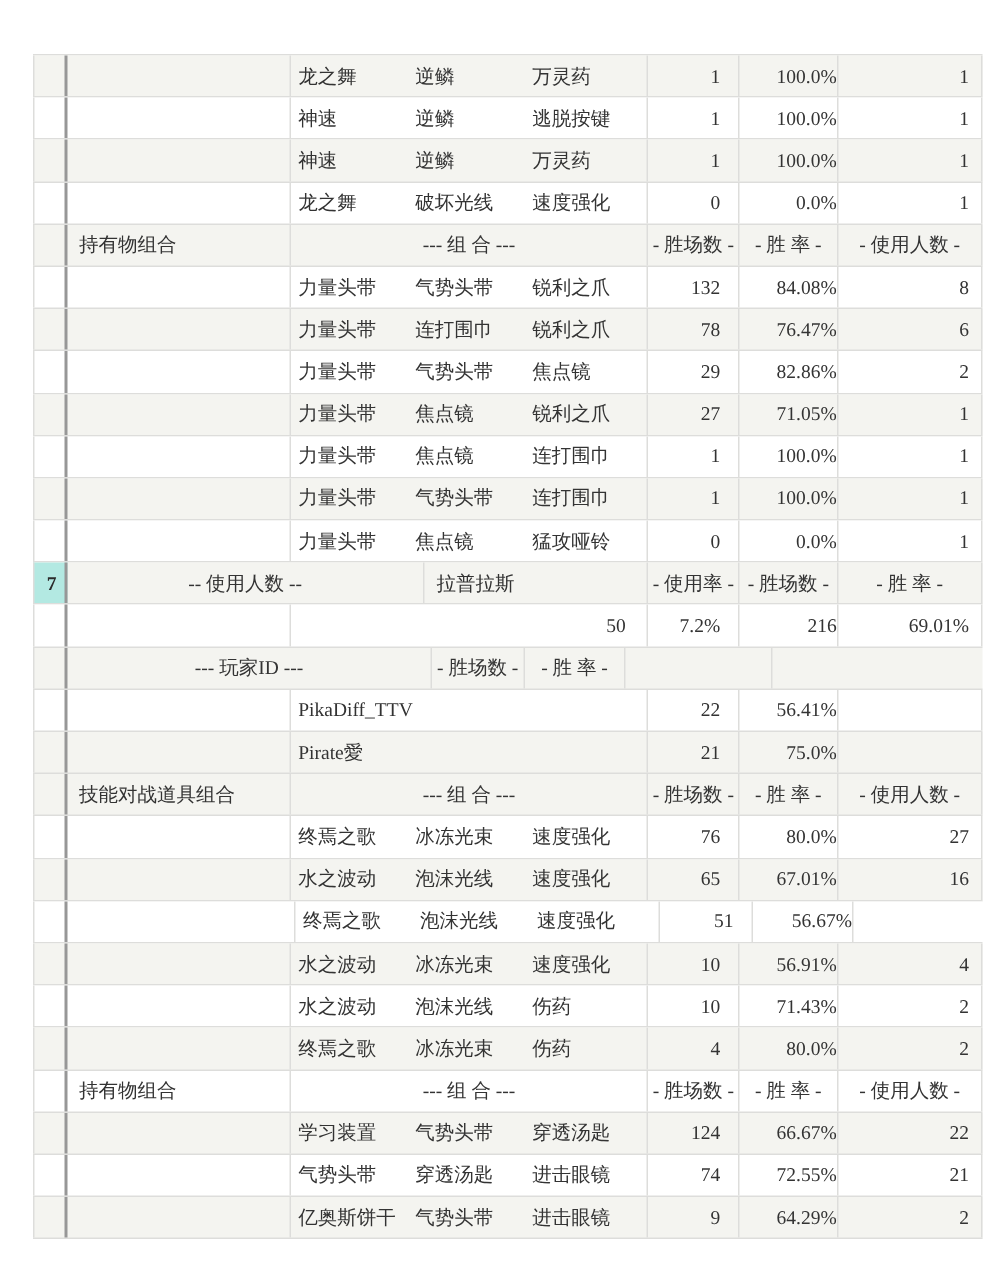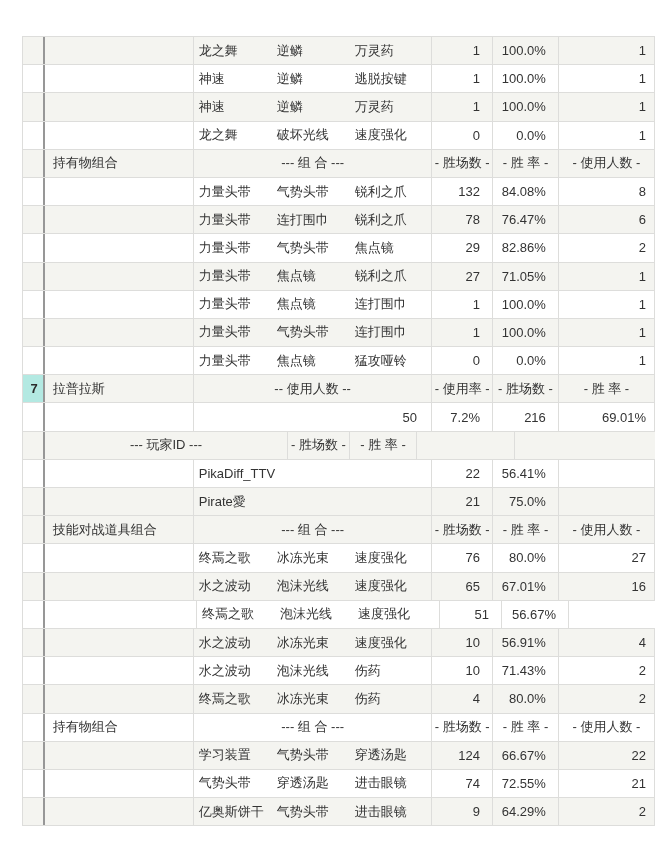--- a/index.html
+++ b/index.html
@@ -4,40 +4,40 @@
 <style>
   * { margin:0; padding:0; box-sizing:border-box; }
   html,body { width:660px; height:854px; background:#ffffff; overflow:hidden;
     font-family:"Liberation Sans","DejaVu Sans",sans-serif; }
   #sheet {
     position:absolute; left:22px; top:36px; width:633px;
     border-top:1px solid #dddddb;
   }
   .row {
     display:flex; height:28.2px; border-bottom:1px solid #dddddb;
-    background:#ffffff; align-items:stretch;
+    background:#ffffff; align-items:stretch;font-family:Liberation Serif, serif;
   }
   .row.stripe { background:#f4f4f0; }
   .cell {
     display:flex; align-items:center; font-size:13px; color:#333;
     border-right:1px solid #dddddb; overflow:hidden; white-space:nowrap;
   }
   .cell.num {
     width:23px; border-left:1px solid #dddddb; border-right:2px solid #979797;
     justify-content:flex-end; padding-right:5px; color:#2b2b2b;
   }
   .cell.num.hl { background:#b3e9e2; font-weight:bold; }
   .cell.label { width:152px; padding-left:8px; }
   .cell.combo { width:243px; padding-left:5px; }
   .cell.combo.center { justify-content:center; padding-left:0; }
   .cell.combo.right { justify-content:flex-end; padding-right:14px; padding-left:0; }
   .sub { display:inline-block; width:78px; text-align:left; }
   .sub:last-child { width:auto; }
   .cell.wins  { width:62px; justify-content:flex-end; padding-right:12px; }
-  .cell.rate  { width:67px; justify-content:flex-end; padding-right:12px; }
+  .cell.rate  { width:67px; justify-content:flex-end; }
   .cell.users { width:98px; justify-content:flex-end; padding-right:8px; }
   .row.hdr .cell.wins, .row.hdr .cell.rate, .row.hdr .cell.users {
     justify-content:center; padding-right:0;
   }
 </style>
 </head>
 <body>
 
 <div id="sheet">
     <div class="row stripe">
@@ -177,24 +177,24 @@
         <span class="sub">力量头带</span>
         <span class="sub">焦点镜</span>
         <span class="sub">猛攻哑铃</span>
       </div>
       <div class="cell wins">0</div>
       <div class="cell rate">0.0%</div>
       <div class="cell users">1</div>
     </div>
     <div class="row stripe hdr">
       <div class="cell num hl">7</div>
+      <div class="cell combo center">
+        <span>-- 使用人数 --</span>
+      </div>
       <div class="cell label">拉普拉斯</div>
-      <div class="cell combo center">
-        <span>-- 使用人数 --</span>
-      </div>
       <div class="cell wins">- 使用率 -</div>
       <div class="cell rate">- 胜场数 -</div>
       <div class="cell users">- 胜 率 -</div>
     </div>
     <div class="row">
       <div class="cell num"></div>
       <div class="cell label"></div>
       <div class="cell combo right">
         <span>50</span>
       </div>

